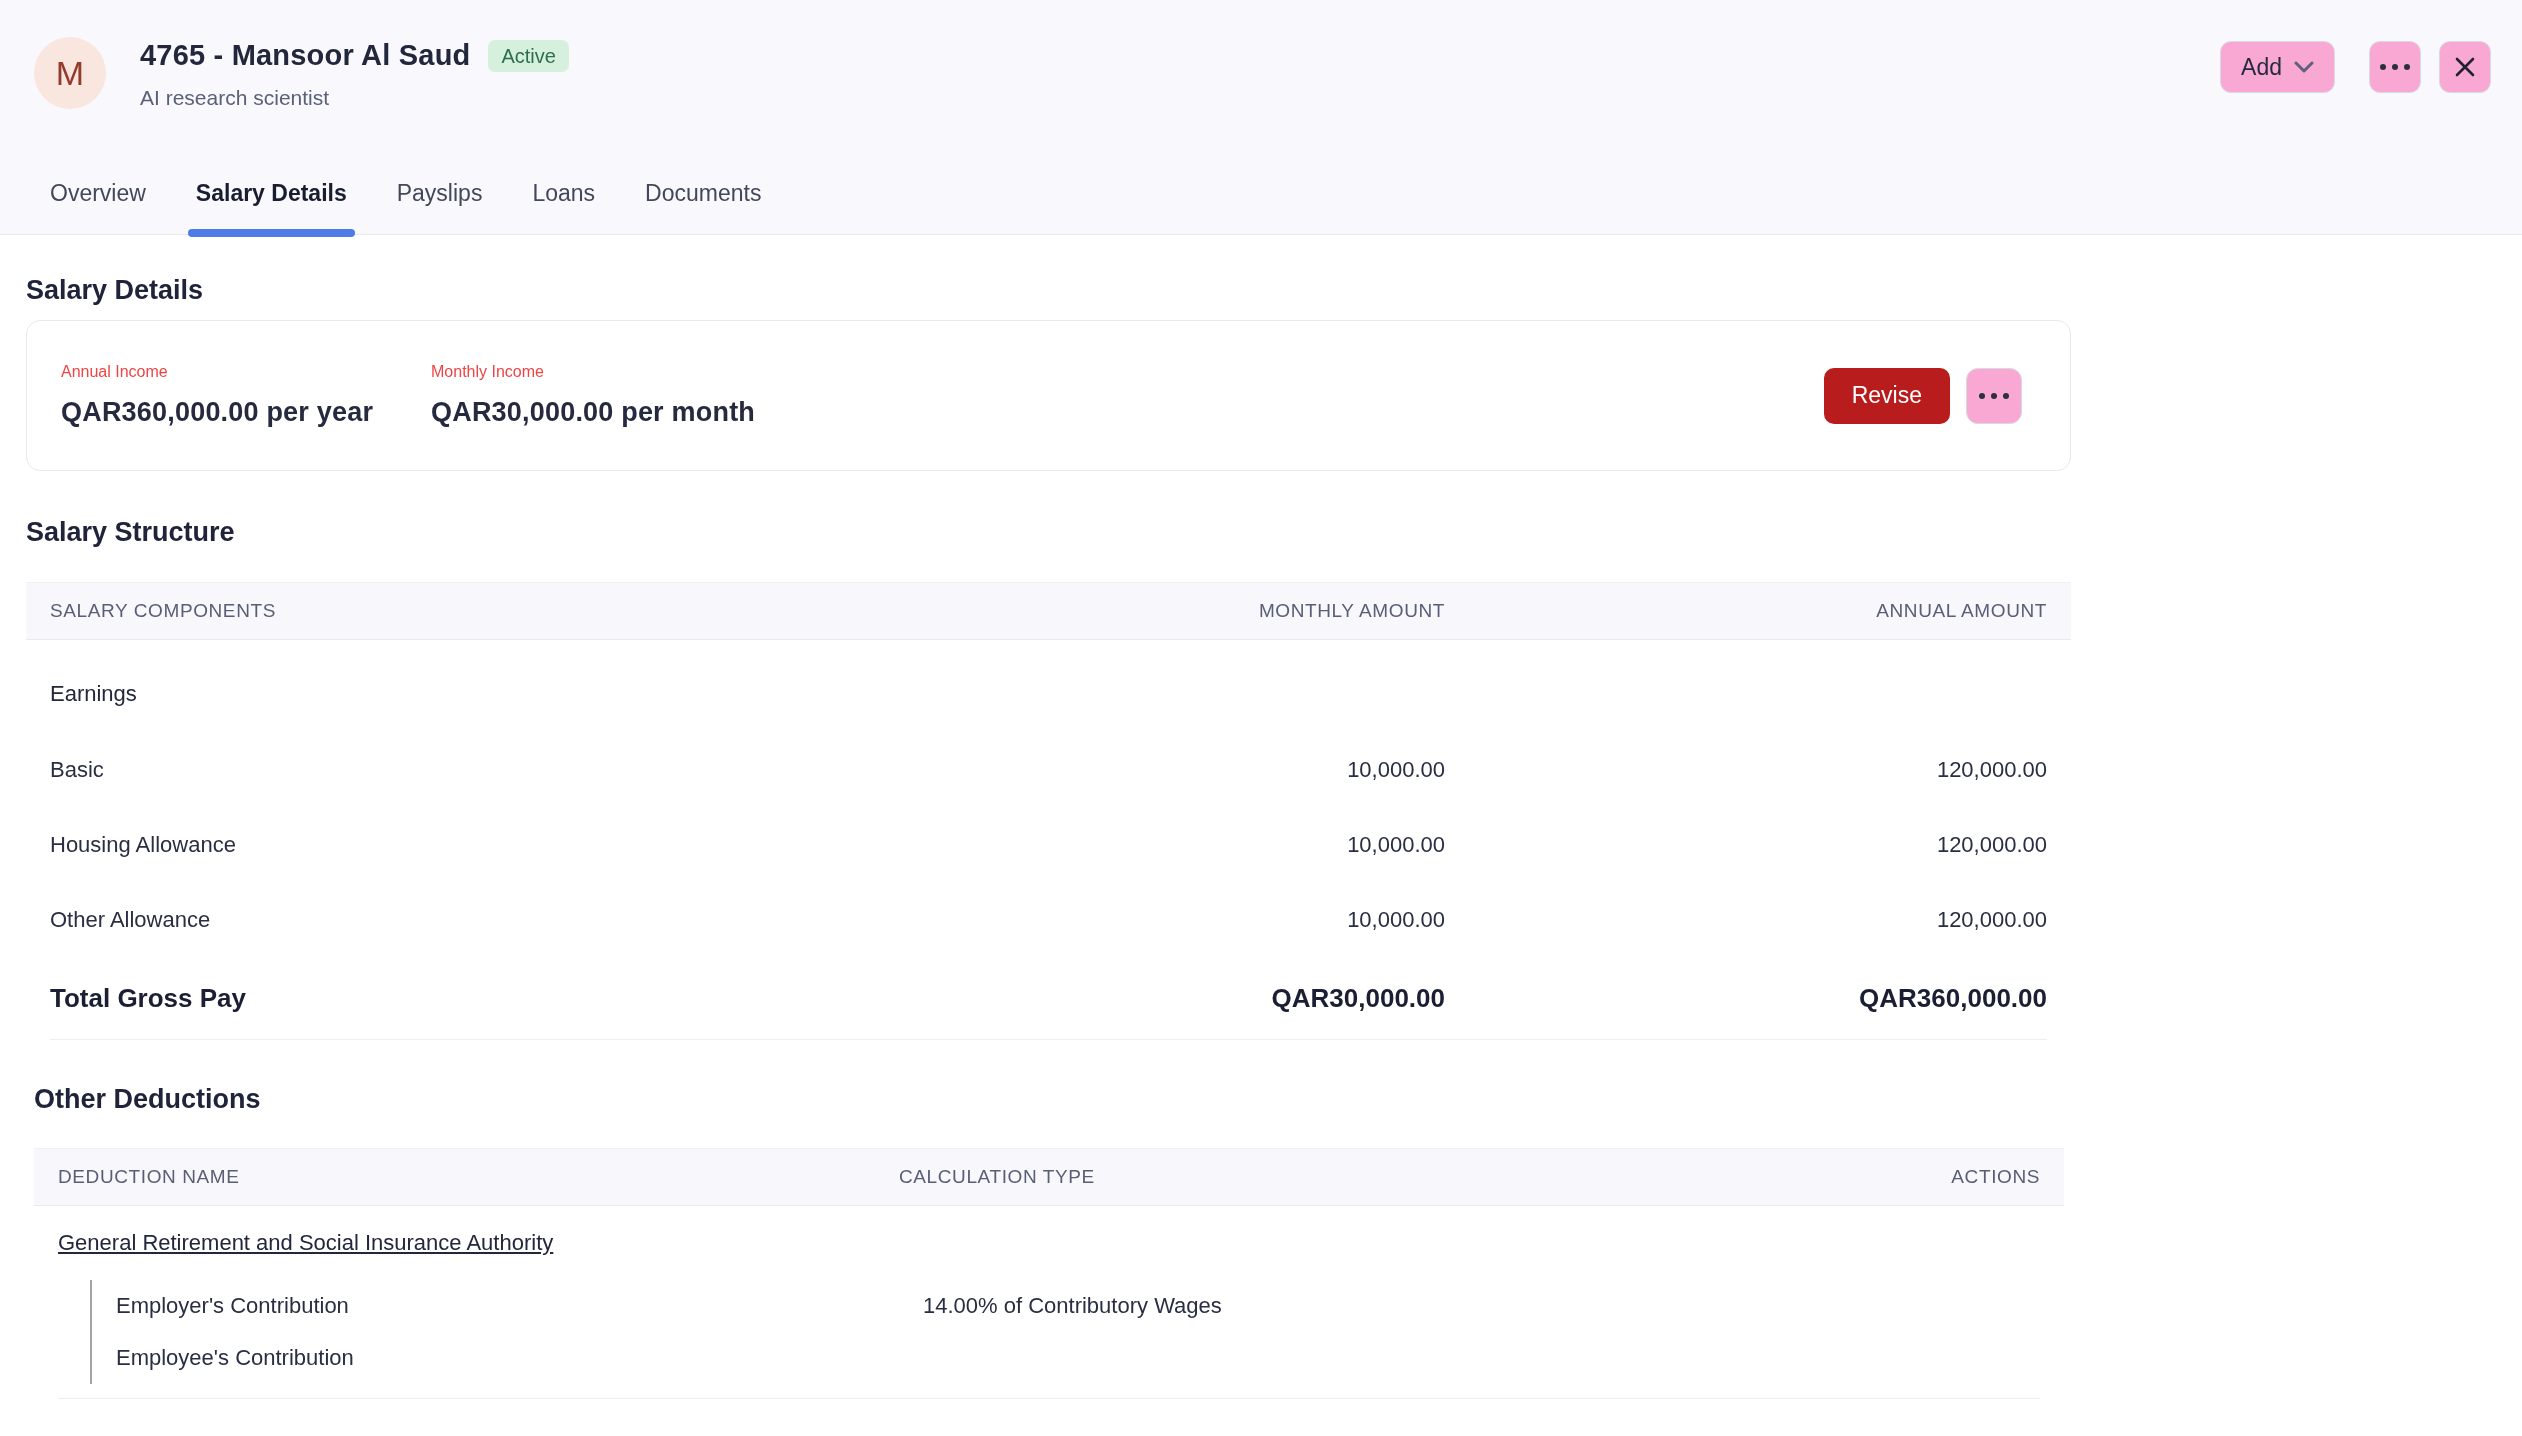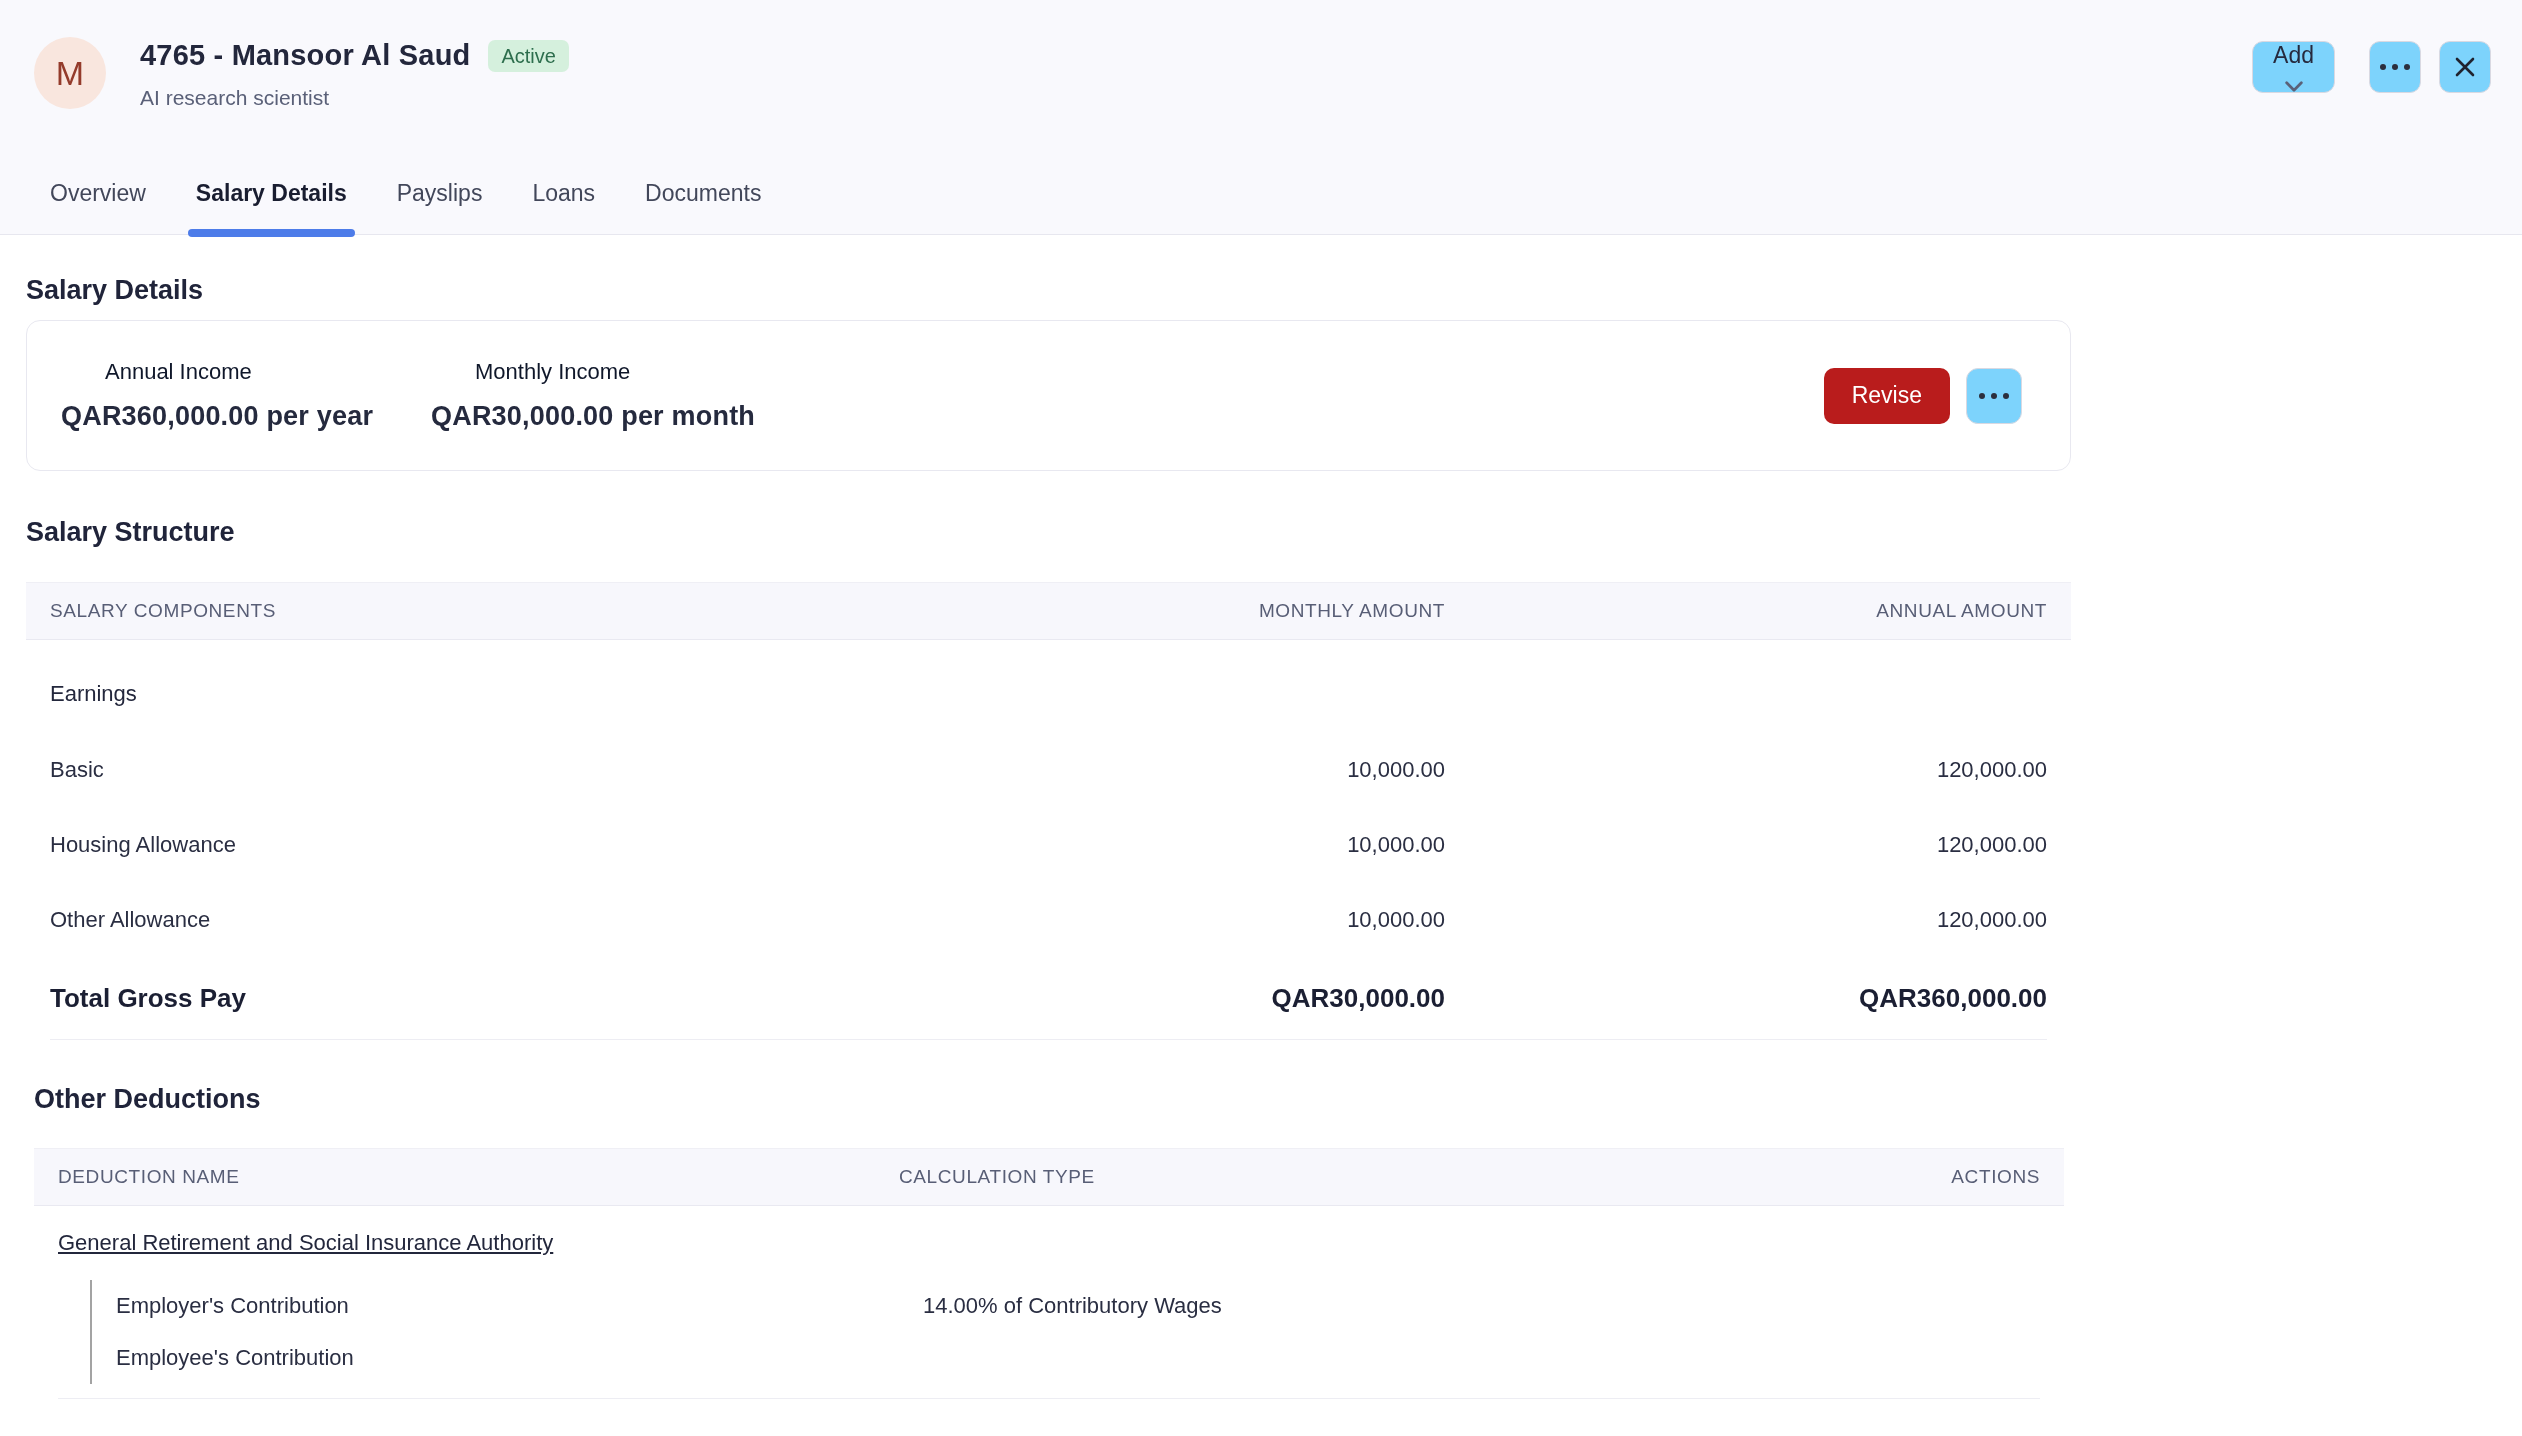--- a/index.html
+++ b/index.html
@@ -28,23 +28,23 @@
   .name-row { display:flex; align-items:center; gap:18px; }
   .emp-name { font-size:29px; font-weight:700; color:#23273c; letter-spacing:0.2px; }
   .status-badge {
     background:#d5f0dd; color:#2d6e4d; font-size:20px; font-weight:500;
     padding:6px 13px; border-radius:7px; line-height:1;
   }
   .job-title { margin-top:14px; font-size:21px; color:#5a6078; }
 
   .top-actions { margin-left:auto; display:flex; align-items:center; gap:18px; padding-top:4px; }
   .btn {
-    background:#7dd3fc; border:1px solid #d9d9e2; border-radius:11px;
+    background:#f9a8d4; border:1px solid #d9d9e2; border-radius:11px;
     height:52px; display:inline-flex; align-items:center; justify-content:center;
-    cursor:pointer; font-family:inherit;flex-direction:column;
+    cursor:pointer; font-family:inherit;
   }
   .btn-add { padding:0 20px; gap:12px; font-size:23px; color:#262a3e; margin-right:16px; }
   .btn-icon { width:52px; }
   .chev { width:20px; height:12px; }
   .dots { display:flex; gap:6px; }
   .dots i { width:6px; height:6px; border-radius:50%; background:#2c2f3d; display:block; }
   .x-icon { width:22px; height:22px; }
 
   .tabs { position:absolute; left:48px; bottom:0; display:flex; gap:46px; }
   .tab {
@@ -63,21 +63,21 @@
   .t-salary-structure { margin-top:46px; }
   .t-other-deductions { margin-top:44px; margin-left:8px; }
 
   
   .income-card {
     margin-top:14px; width:2045px; height:151px;
     background:#ffffff; border:1px solid #e8e8f0; border-radius:14px;
     display:flex; align-items:center; padding:0 48px 0 34px;
   }
   .field { width:370px; }
-  .field-label { font-size:22px; color:#0f172a;margin-left:44px; }
+  .field-label { font-size:16px; color:#ef4444; }
   .field-value { margin-top:16px; font-size:27px; font-weight:700; color:#252a3e; letter-spacing:0.2px; }
   .card-actions { margin-left:auto; display:flex; align-items:center; gap:16px; }
   .btn-revise {
     background:#b91c1c; color:#ffffff; border:none; border-radius:10px;
     height:56px; padding:0 28px; font-size:23px; font-weight:500;
     display:inline-flex; align-items:center; cursor:pointer; font-family:inherit;
   }
   .btn-card-more { width:56px; height:56px; border-radius:12px; }
 
   

